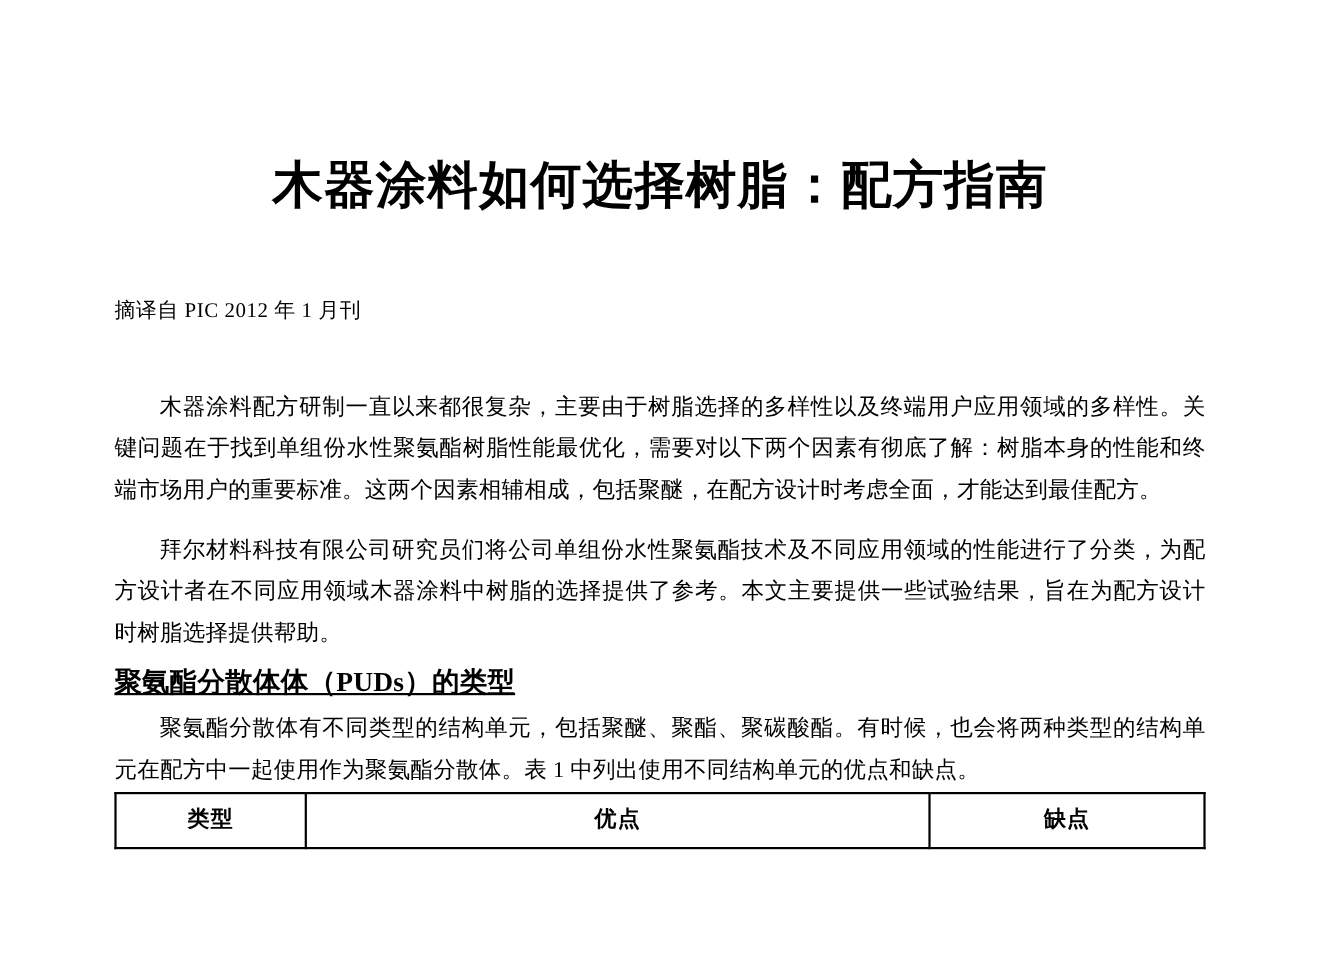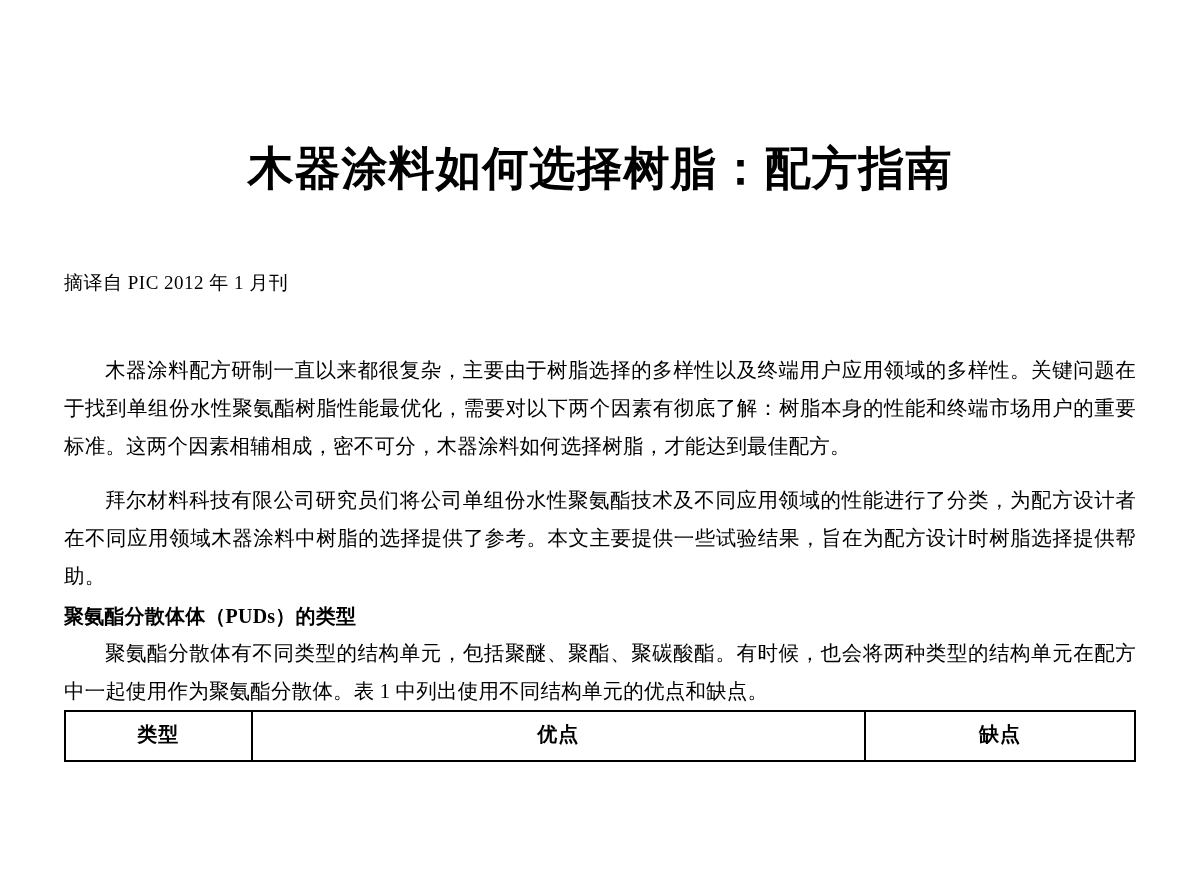--- a/index.html
+++ b/index.html
@@ -13,21 +13,21 @@
     font-family: "Liberation Serif", "DejaVu Serif", serif;
     color: #000000;
     overflow: hidden;
   }
   .page {
     position: relative;
     width: 1200px;
     height: 890px;
     background: #ffffff;
     box-sizing: border-box;
-    padding: 0 64px;
+    padding: 0 104px;
   }
   .doc-title {
     margin: 0;
     padding-top: 140px;
     text-align: center;
     font-size: 46px;
     font-weight: bold;
     letter-spacing: 1px;
     line-height: 1.25;
     font-family: "DejaVu Serif", "Liberation Serif", serif;
@@ -49,25 +49,26 @@
     text-align: justify;
     text-justify: inter-ideograph;
     text-indent: 2em;
     letter-spacing: 0.2px;
   }
   p.para + p.para {
     margin-top: 16px;
   }
   h2.subhead {
     margin: 2px 0 0 0;
-    font-size: 20px;
+    font-size: 25px;
     line-height: 1.85;
     font-weight: bold;
     text-indent: 0;
     letter-spacing: 0.2px;
+    text-decoration: underline;
   }
   .table-caption {
     margin: 10px 0 6px 0;
     text-align: center;
     font-size: 20.5px;
     font-weight: bold;
     letter-spacing: 0.2px;
   }
   table.pud-table {
     width: 100%;
@@ -90,21 +91,21 @@
 <body>
 
 <div class="page">
 
   <h1 class="doc-title">木器涂料如何选择树脂：配方指南</h1>
 
   <p class="source-line">摘译自 PIC 2012 年 1 月刊</p>
 
   <div class="body-block">
 
-    <p class="para">木器涂料配方研制一直以来都很复杂，主要由于树脂选择的多样性以及终端用户应用领域的多样性。关键问题在于找到单组份水性聚氨酯树脂性能最优化，需要对以下两个因素有彻底了解：树脂本身的性能和终端市场用户的重要标准。这两个因素相辅相成，密不可分，木器涂料如何选择树脂，才能达到最佳配方。</p>
+    <p class="para">木器涂料配方研制一直以来都很复杂，主要由于树脂选择的多样性以及终端用户应用领域的多样性。关键问题在于找到单组份水性聚氨酯树脂性能最优化，需要对以下两个因素有彻底了解：树脂本身的性能和终端市场用户的重要标准。这两个因素相辅相成，包括聚醚，在配方设计时考虑全面，才能达到最佳配方。</p>
 
     <p class="para">拜尔材料科技有限公司研究员们将公司单组份水性聚氨酯技术及不同应用领域的性能进行了分类，为配方设计者在不同应用领域木器涂料中树脂的选择提供了参考。本文主要提供一些试验结果，旨在为配方设计时树脂选择提供帮助。</p>
 
     <h2 class="subhead">聚氨酯分散体体（PUDs）的类型</h2>
 
     <p class="para">聚氨酯分散体有不同类型的结构单元，包括聚醚、聚酯、聚碳酸酯。有时候，也会将两种类型的结构单元在配方中一起使用作为聚氨酯分散体。表 1 中列出使用不同结构单元的优点和缺点。</p>
 
 
     <table class="pud-table">
       <thead>

